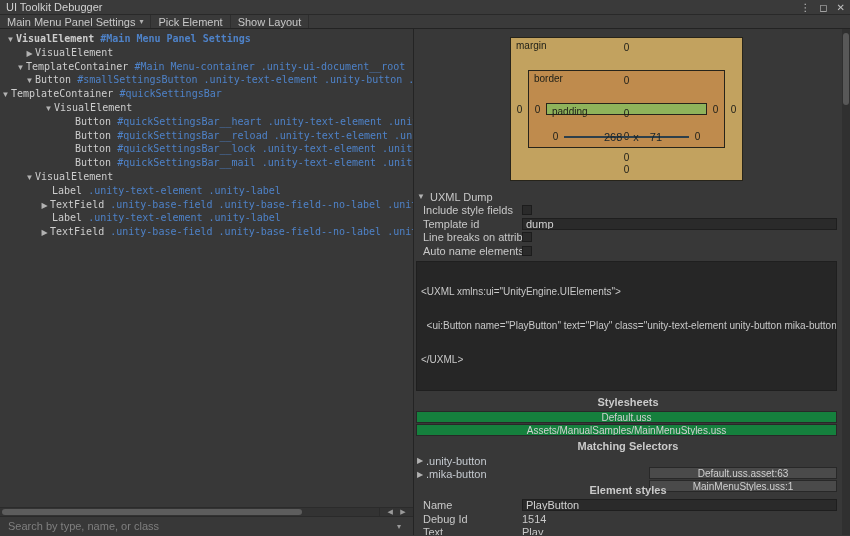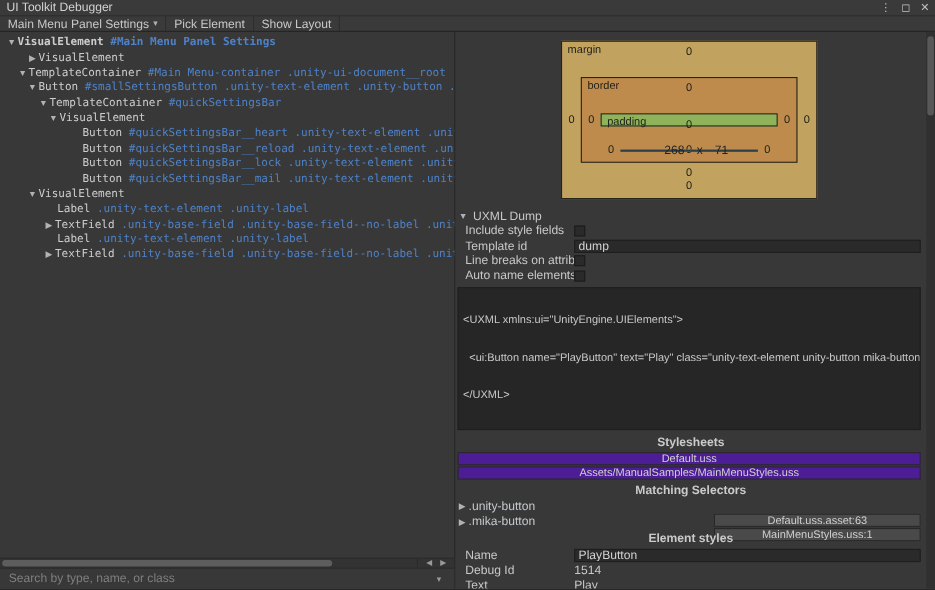--- a/index.html
+++ b/index.html
@@ -70,21 +70,21 @@
   .prow { display:flex; align-items:center; height:13.7px; padding-left:9px; }
   .plabel { width:99px; flex:none; color:#c8c8c8; overflow:hidden; white-space:nowrap; }
   .pval { flex:1; margin-right:5px; min-width:0; overflow:hidden; white-space:nowrap; }
   .field { background:#2a2a2a; border:1px solid #1e1e1e; height:12px; line-height:10px;
     font-family:"Liberation Sans", sans-serif; font-size:11px; color:#d2d2d2; padding:0 3px; }
   input.field { outline:none; }
   .checkbox { width:10px; height:10px; background:#2a2a2a; border:1px solid #1c1c1c; flex:none; }
   .code { margin:3px 5px 2px 2px; background:#262626; border:1px solid #1f1f1f; padding:2px 4px;
     font-size:10px; line-height:11.3px; color:#c8c8c8; white-space:pre; overflow:hidden; }
   .sec-header { text-align:center; font-weight:bold; font-size:11px; color:#cacaca; padding:3px 0 2px; }
-  .ss-btn { display:block; margin:1px 5px 1px 2px; background:#4c1d95; border:1px solid #282828;
+  .ss-btn { display:block; margin:1px 5px 1px 2px; background:#15803d; border:1px solid #282828;
     text-align:center; font-size:10px; height:12px; line-height:11px; color:#d0d0d0;
     overflow:hidden; white-space:nowrap; cursor:default; }
   .msrow { display:flex; align-items:center; height:13.5px; padding-left:3px; }
   .msel { color:#c4c9cf; }
   .msrc { margin-left:auto; margin-right:5px; width:188px; background:#4a4a4a; border:1px solid #282828;
     text-align:center; font-size:10px; height:12px; line-height:11px; color:#d0d0d0;
     overflow:hidden; white-space:nowrap; cursor:default;margin-top:24px; }
 </style>
 </head>
 <body>
@@ -114,21 +114,21 @@
   </div>
 
   <div class="main">
 
     <div class="left">
       <div class="tree">
         <div class="trow bold" style="padding-left:5px"><span class="arrow">▼</span><span class="ttype">VisualElement</span> <span class="ttags">#Main Menu Panel Settings</span></div>
         <div class="trow" style="padding-left:24px"><span class="arrow">▶</span><span class="ttype">VisualElement</span> <span class="ttags"></span></div>
         <div class="trow" style="padding-left:15px"><span class="arrow">▼</span><span class="ttype">TemplateContainer</span> <span class="ttags">#Main Menu-container .unity-ui-document__root</span></div>
         <div class="trow" style="padding-left:24px"><span class="arrow">▼</span><span class="ttype">Button</span> <span class="ttags">#smallSettingsButton .unity-text-element .unity-button .quickset</span></div>
-        <div class="trow" style="padding-left:34px"><span class="arrow">▼</span><span class="ttype">TemplateContainer</span> <span class="ttags">#quickSettingsBar</span></div>
+        <div class="trow" style=""><span class="arrow">▼</span><span class="ttype">TemplateContainer</span> <span class="ttags">#quickSettingsBar</span></div>
         <div class="trow" style="padding-left:43px"><span class="arrow">▼</span><span class="ttype">VisualElement</span> <span class="ttags"></span></div>
         <div class="trow" style="padding-left:64px"><span class="arrow"></span><span class="ttype">Button</span> <span class="ttags">#quickSettingsBar__heart .unity-text-element .unity-button</span></div>
         <div class="trow" style="padding-left:64px"><span class="arrow"></span><span class="ttype">Button</span> <span class="ttags">#quickSettingsBar__reload .unity-text-element .unity-button</span></div>
         <div class="trow" style="padding-left:64px"><span class="arrow"></span><span class="ttype">Button</span> <span class="ttags">#quickSettingsBar__lock .unity-text-element .unity-button .</span></div>
         <div class="trow" style="padding-left:64px"><span class="arrow"></span><span class="ttype">Button</span> <span class="ttags">#quickSettingsBar__mail .unity-text-element .unity-button .</span></div>
         <div class="trow" style="padding-left:24px"><span class="arrow">▼</span><span class="ttype">VisualElement</span> <span class="ttags"></span></div>
         <div class="trow" style="padding-left:41px"><span class="arrow"></span><span class="ttype">Label</span> <span class="ttags">.unity-text-element .unity-label</span></div>
         <div class="trow" style="padding-left:39px"><span class="arrow">▶</span><span class="ttype">TextField</span> <span class="ttags">.unity-base-field .unity-base-field--no-label .unity-base-tex</span></div>
         <div class="trow" style="padding-left:41px"><span class="arrow"></span><span class="ttype">Label</span> <span class="ttags">.unity-text-element .unity-label</span></div>
         <div class="trow" style="padding-left:39px"><span class="arrow">▶</span><span class="ttype">TextField</span> <span class="ttags">.unity-base-field .unity-base-field--no-label .unity-base-tex</span></div>

